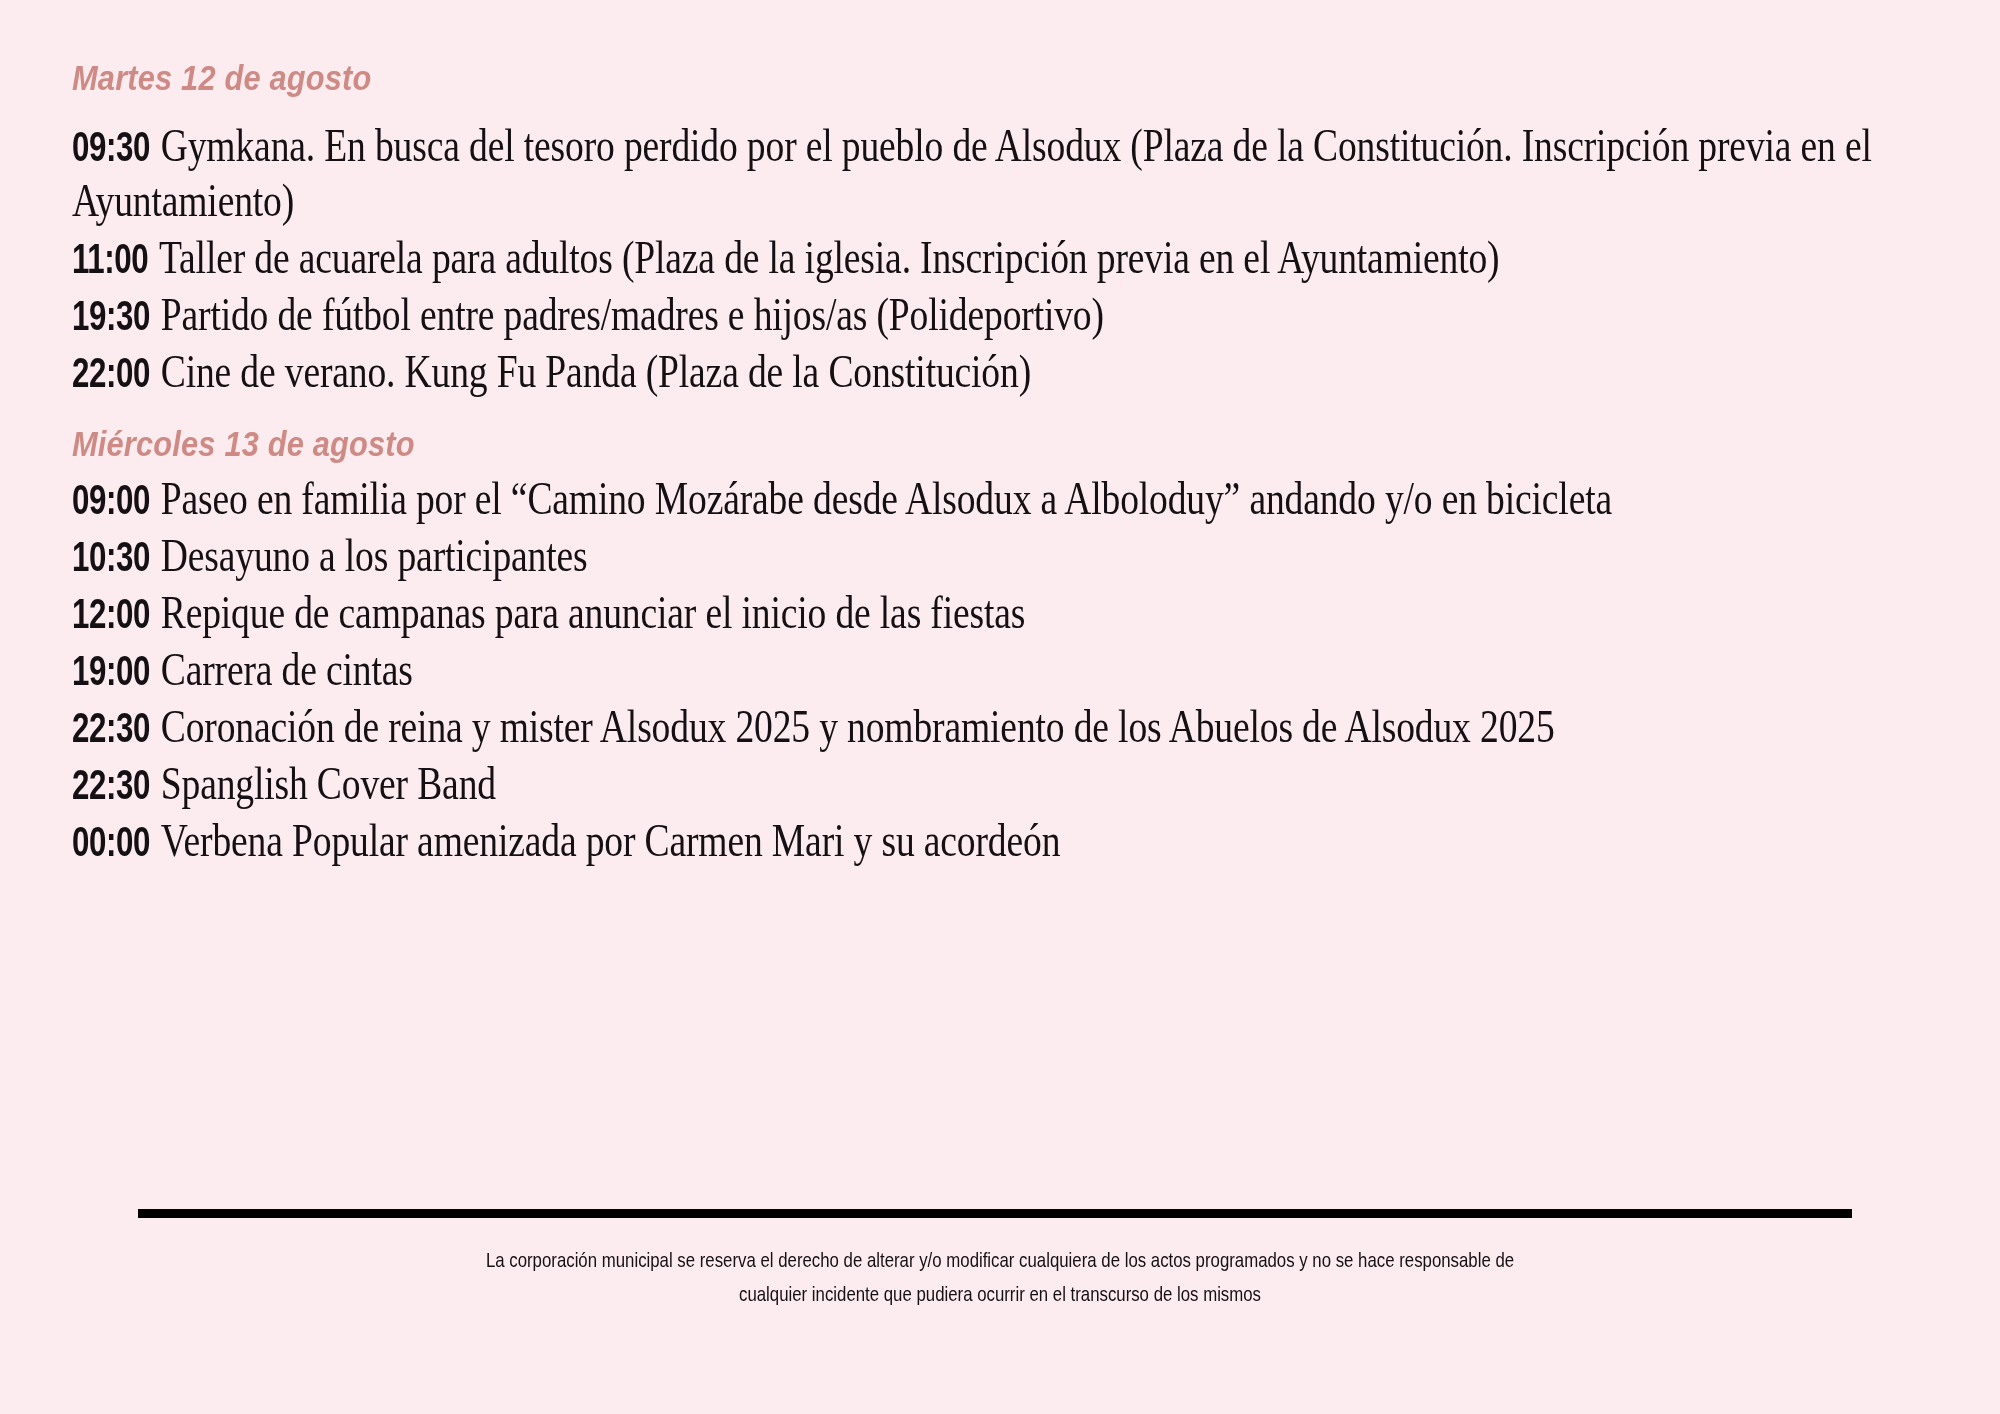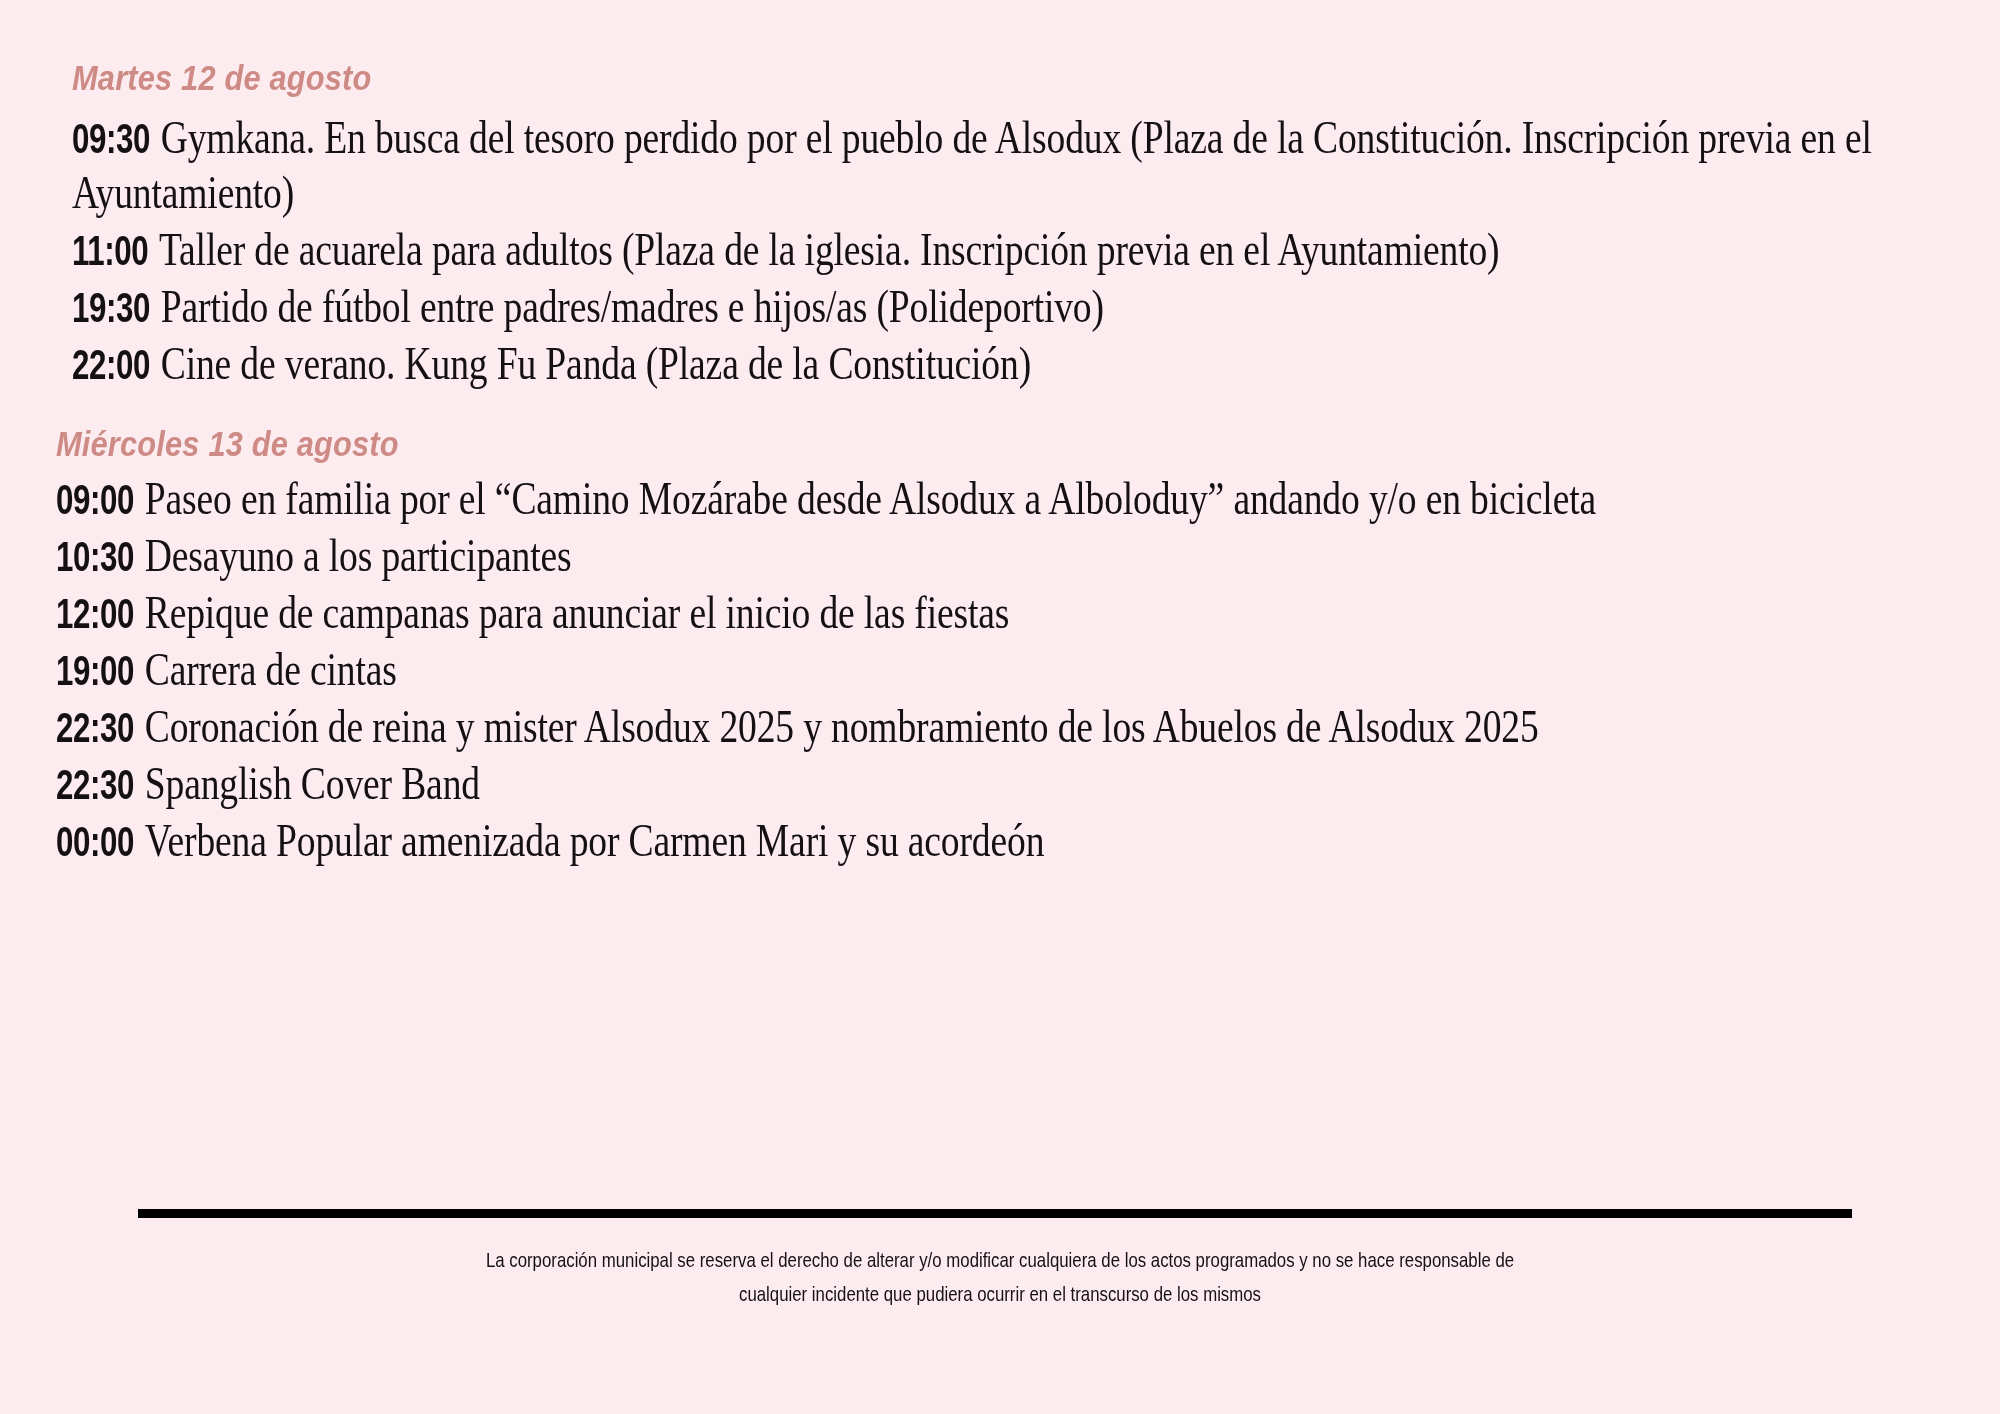--- a/index.html
+++ b/index.html
@@ -64,23 +64,23 @@
     display: inline-block;
     transform: scaleX(0.93);
     transform-origin: left center;
   }
   .event .desc {
     font-size: 47px;
   }
 
   
   .section-one { position: absolute; left: 72px; top: 58px; width: 1900px; }
-  .section-two { position: absolute; left: 56px; top: 424px; width: 1900px; }
+  .section-two { position: absolute; left: 72px; top: 424px; width: 1900px; }
 
-  .section-one .schedule { margin-top: 12px; }
+  .section-one .schedule { margin-top: 20px; }
   .section-two .schedule { margin-top: 7px; }
 
   
   .footer {
     position: absolute;
     left: 0;
     right: 0;
     top: 1209px;
   }
   .footer-rule {

